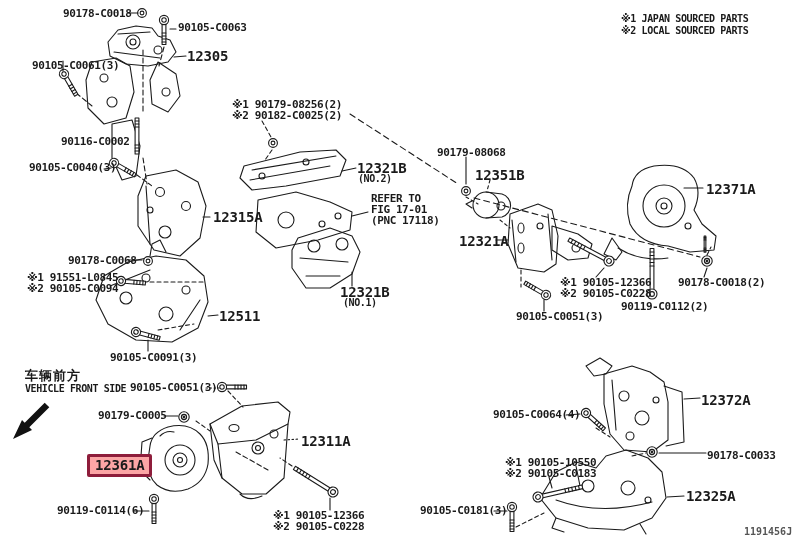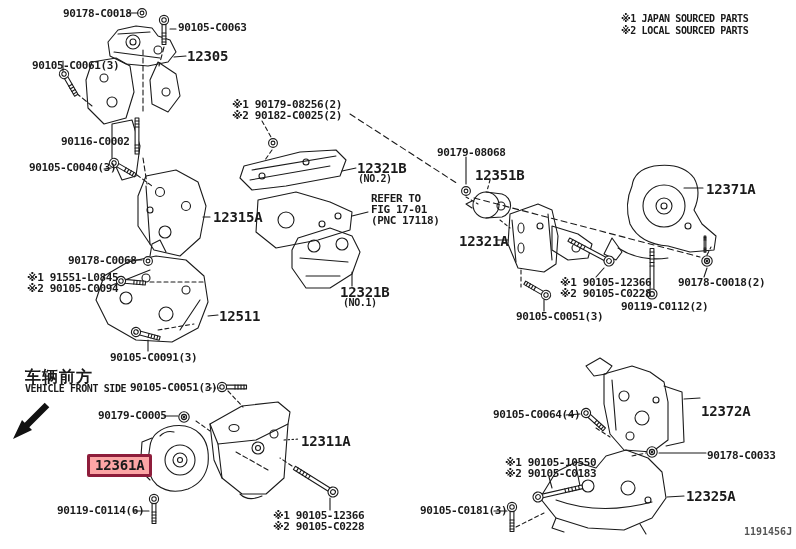--- a/index.html
+++ b/index.html
@@ -5,21 +5,21 @@
   html,body{margin:0;padding:0;background:#fff;}
   #stage{position:relative;width:796px;height:549px;background:#fff;overflow:hidden;
          font-family:"DejaVu Sans Mono","DejaVu Sans",monospace;}
   #art{position:absolute;left:0;top:0;}
   .lbl{position:absolute;font-weight:bold;font-size:11px;line-height:1.05;
        letter-spacing:-0.4px;color:#1a1a1a;white-space:nowrap;}
   .lbl.part{font-size:14px;letter-spacing:-0.2px;}
   .lbl.small{font-size:10px;text-align:right;}
   .lbl.note{font-size:10px;}
   .lbl.code{font-size:10px;color:#555;font-weight:bold;letter-spacing:0;}
-  .lbl.cjk{font-family:Liberation Sans, sans-serif;font-size:16px;letter-spacing:1px;}
+  .lbl.cjk{font-family:Liberation Sans, sans-serif;font-size:13px;letter-spacing:1px;}
   .boxed{border:3px solid #8e1d3b;border-radius:2px;padding:1px 5px 1px 5px;background:#fca5a5;}
   svg *{vector-effect:non-scaling-stroke;}
 </style>
 </head>
 <body>
 
 <div id="stage">
 
 <svg id="art" width="796" height="549" viewBox="0 0 796 549" fill="none" stroke="#1b1b1b" stroke-width="1.1" stroke-linecap="round" stroke-linejoin="round">
   <defs>
@@ -265,21 +265,21 @@
   <div class="lbl" style="left:98px;top:410px">90179-C0005</div>
   <div class="lbl part boxed" style="left: 87px; top: 454px; border-color: rgb(142, 29, 59);">
     <span>12361A</span>
   </div>
   <div class="lbl part" style="left:301px;top:434px">12311A</div>
   <div class="lbl" style="left:57px;top:505px">90119-C0114(6)</div>
   <div class="lbl" style="left:273px;top:510px">※1 90105-12366</div>
   <div class="lbl" style="left:273px;top:521px">※2 90105-C0228</div>
 
   <div class="lbl" style="left:493px;top:409px">90105-C0064(4)</div>
-  <div class="lbl part" style="left:701px;top:404px">12372A</div>
+  <div class="lbl part" style="left:701px;top:393px">12372A</div>
   <div class="lbl" style="left:505px;top:457px">※1 90105-10550</div>
   <div class="lbl" style="left:505px;top:468px">※2 90105-C0183</div>
   <div class="lbl" style="left:707px;top:450px">90178-C0033</div>
   <div class="lbl part" style="left:686px;top:489px">12325A</div>
   <div class="lbl" style="left:420px;top:505px">90105-C0181(3)</div>
 
   <div class="lbl cjk" style="left:25px;top:369px">车辆前方</div>
   <div class="lbl note" style="left:25px;top:384px">VEHICLE FRONT SIDE</div>
 
   <div class="lbl code" style="left:744px;top:527px">1191456J</div>

